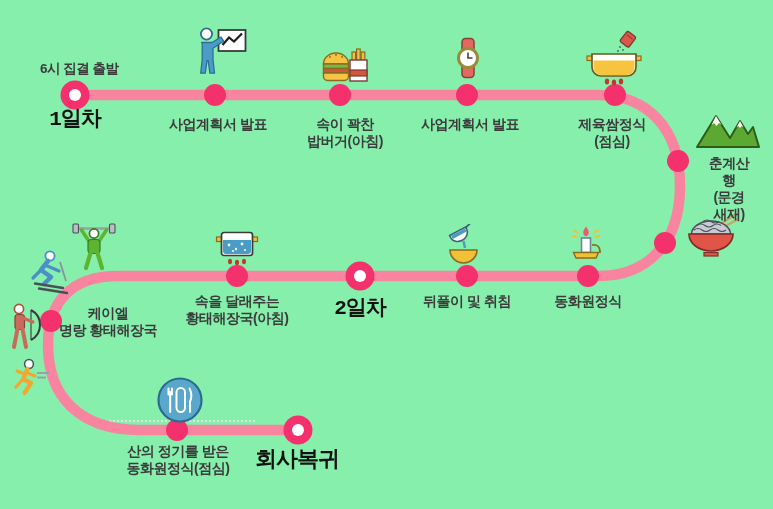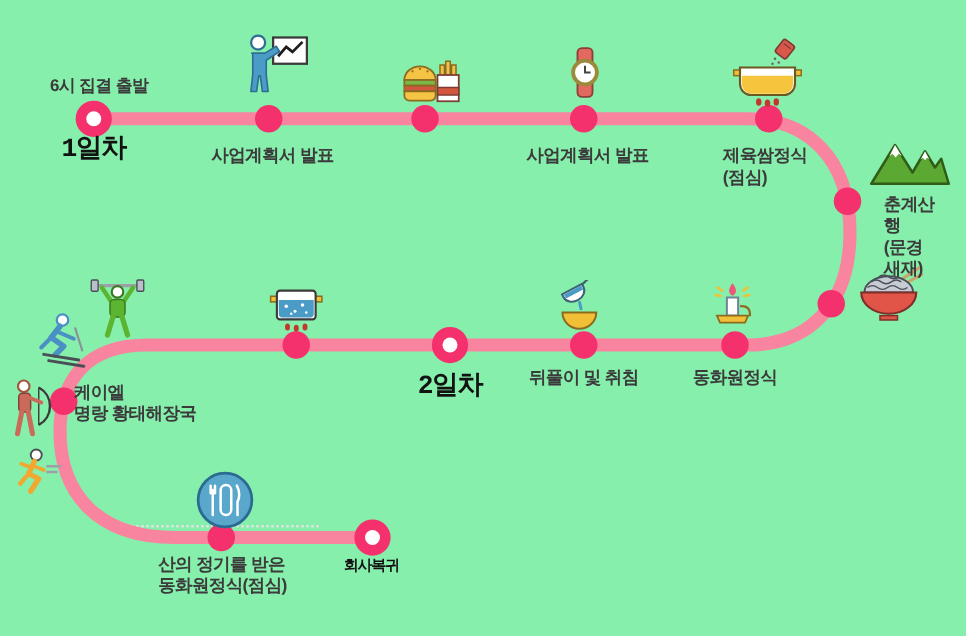--- a/index.html
+++ b/index.html
@@ -3,21 +3,21 @@
 <meta charset="utf-8">
 <style>
   html,body{margin:0;padding:0;background:#fff;}
   .canvas{
     position:relative;width:773px;height:509px;background:#86efac;overflow:hidden;
     font-family:"Liberation Sans","DejaVu Sans",sans-serif;color:#3b3b3b;
   }
   .layer{position:absolute;left:0;top:0;}
   .icon{position:absolute;line-height:0;}
   .lbl{
-    position:absolute;transform:translateX(-50%);
+    position:absolute;transform:translateX(-50%);text-align:center;
     font-size:14px;line-height:1.22;letter-spacing:-0.5px;color:#3b3b3b;
     white-space:pre-line;font-weight:600;
   }
   .note{
     position:absolute;font-size:13.5px;font-weight:600;letter-spacing:-0.5px;color:#3b3b3b;
     white-space:nowrap;
   }
   .day{
     position:absolute;transform:translateX(-50%);text-align:center;
     font-size:21px;font-weight:800;letter-spacing:-1px;color:#121212;white-space:nowrap;font-family:Liberation Mono, monospace;
@@ -253,28 +253,32 @@
         <path d="M12.5 12.5 v6 M16 12.5 v6 M14.2 16 v20"></path>
         <path d="M33.5 12.5 q3.5 7 0.5 13 v10.5"></path>
       </g>
       <rect x="20.5" y="12" width="8.5" height="24" rx="4.2" fill="none" stroke="#fff" stroke-width="2"></rect>
     </svg>
   </div>
 
   <div class="note" style="left:40px;top:60px">6시 집결 출발</div>
   <div class="day" style="left:75px;top:104px">1일차</div>
   <div class="day" style="left:360px;top:293px">2일차</div>
-  <div class="day" style="left:297px;top:444px;font-size:12px">회사복귀</div>
+  <div class="day" style="left:297px;top:444px;font-size:22px">회사복귀</div>
 
   <div class="lbl" style="left:218px;top:116px">사업계획서 발표</div>
+  <div class="lbl" style="left:345px;top:116px">속이 꽉찬
+밥버거(아침)</div>
   <div class="lbl" style="left:470px;top:116px">사업계획서 발표</div>
   <div class="lbl" style="left:612px;top:116px">제육쌈정식
 (점심)</div>
   <div class="lbl" style="left:729px;top:155px">춘계산행
 (문경새재)</div>
   <div class="lbl" style="left:588px;top:293px">동화원정식</div>
   <div class="lbl" style="left:467px;top:293px">뒤풀이 및 취침</div>
+  <div class="lbl" style="left:237px;top:293px">속을 달래주는
+황태해장국(아침)</div>
   <div class="lbl" style="left:108px;top:305px">케이엘
 명랑 황태해장국</div>
   <div class="lbl" style="left:178px;top:443px">산의 정기를 받은
 동화원정식(점심)</div>
 
 </div>
 
 </body></html>

